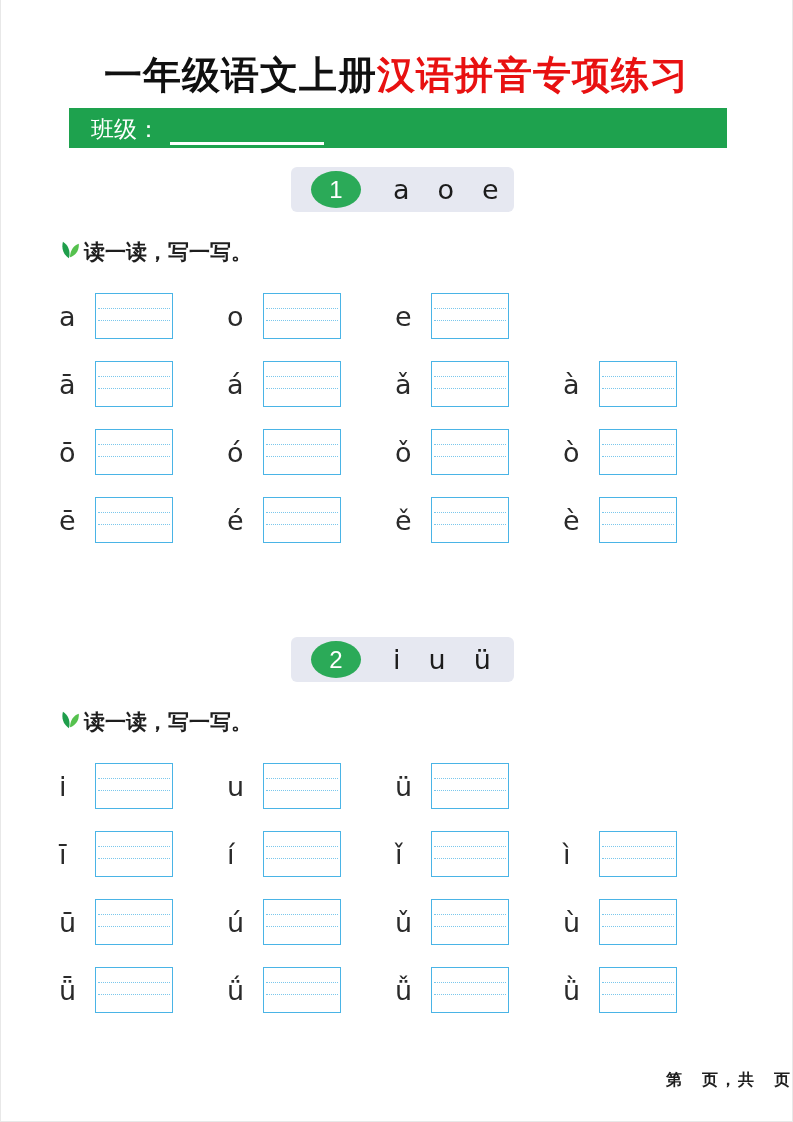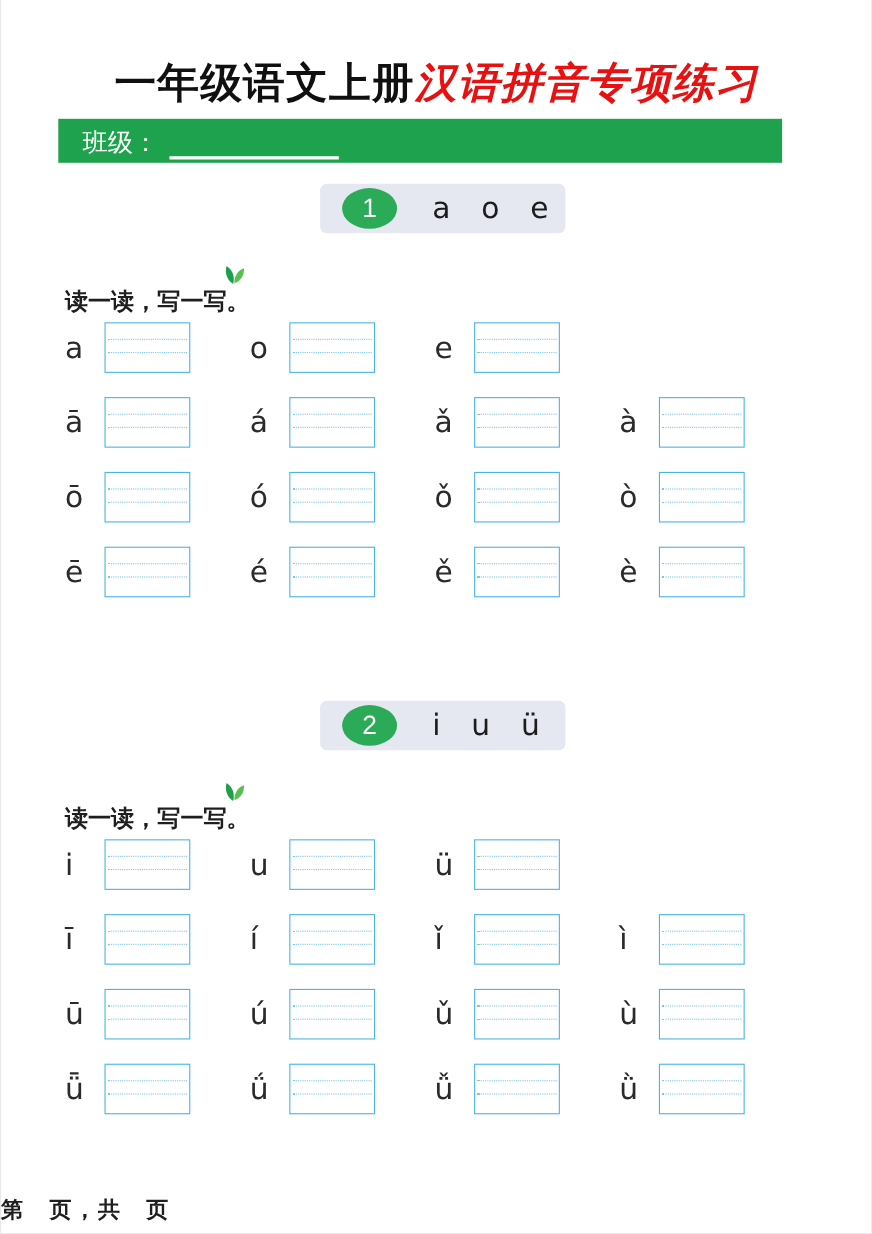--- a/index.html
+++ b/index.html
@@ -18,24 +18,24 @@
     border-bottom:1px solid #e8e8e8;
   }
   
   .title {
     position:absolute; top:50px; left:0; right:0;
     margin:0; text-align:center;
     font-family:"Liberation Serif", serif;
     font-weight:bold; font-size:38px; letter-spacing:1px;
     color:#101010; white-space:nowrap;
   }
-  .title .red { color:var(--title-red,#e81111);font-style:italic; }
+  .title .red { color:var(--title-red,#e81111); }
   
   .info-bar {
-    position:absolute; top:108px; left:52px;
+    position:absolute; top:108px; left:68px;
     width:658px; height:40px;
     background:var(--accent-green,#1ea24e);
     display:flex; align-items:center;
   }
   .info-group { display:flex; align-items:flex-end; height:34px; }
   .info-group.first { margin-left:22px; }
   .info-group.second { margin-left:103px; }
   .info-label { color:#ffffff; font-size:23px; line-height:32px; }
   .info-line {
     display:inline-block; width:154px; height:28px;
@@ -57,22 +57,22 @@
     color:#fff; font-size:24px;
     display:flex; align-items:center; justify-content:center;
   }
   .section-letters {
     display:flex; gap:28px; margin-left:32px;
     font-size:27px; color:#1c1c1c;
     font-family:"DejaVu Sans", sans-serif;
   }
   .instruction {
     position:absolute; left:58px; top:71px;
-    display:flex; align-items:flex-end;
-    font-size:21px; font-weight:bold; color:#1e1e1e;flex-direction:column;
+    display:flex; align-items:flex-start;
+    font-size:21px; font-weight:bold; color:#1e1e1e;
   }
   .instruction svg { margin-right:3px; }
   .rows-wrap { position:absolute; left:58px; top:126px; right:0; }
   .prow { display:flex; height:46px; margin-bottom:22px; }
   .cell { width:168px; display:flex; align-items:center; }
   .plab {
     width:36px; font-size:27px; color:#2a2a2a;
     font-family:"DejaVu Sans", sans-serif;
   }
   .wbox {
@@ -82,22 +82,22 @@
   }
   .wbox .g {
     position:absolute; left:2px; right:2px; height:0;
     border-top:1.5px dotted var(--guide-line-blue,#7ac7ec);
   }
   .wbox .g1 { top:31%; }
   .wbox .g2 { top:60%; }
   
   .footer {
     position:absolute; top:1070px; left:0; right:0;
-    text-align:left; font-size:20px; font-weight:bold;
-    color:#1e1e1e; letter-spacing:2px;margin-top:16px;
+    text-align:right; font-size:16px; font-weight:bold;
+    color:#1e1e1e; letter-spacing:2px;
   }
 </style>
 </head>
 <body>
 
 <div class="page">
 
   <h1 class="title"><span>一年级语文上册</span><span class="red">汉语拼音专项练习</span></h1>
 
   <div class="info-bar">

